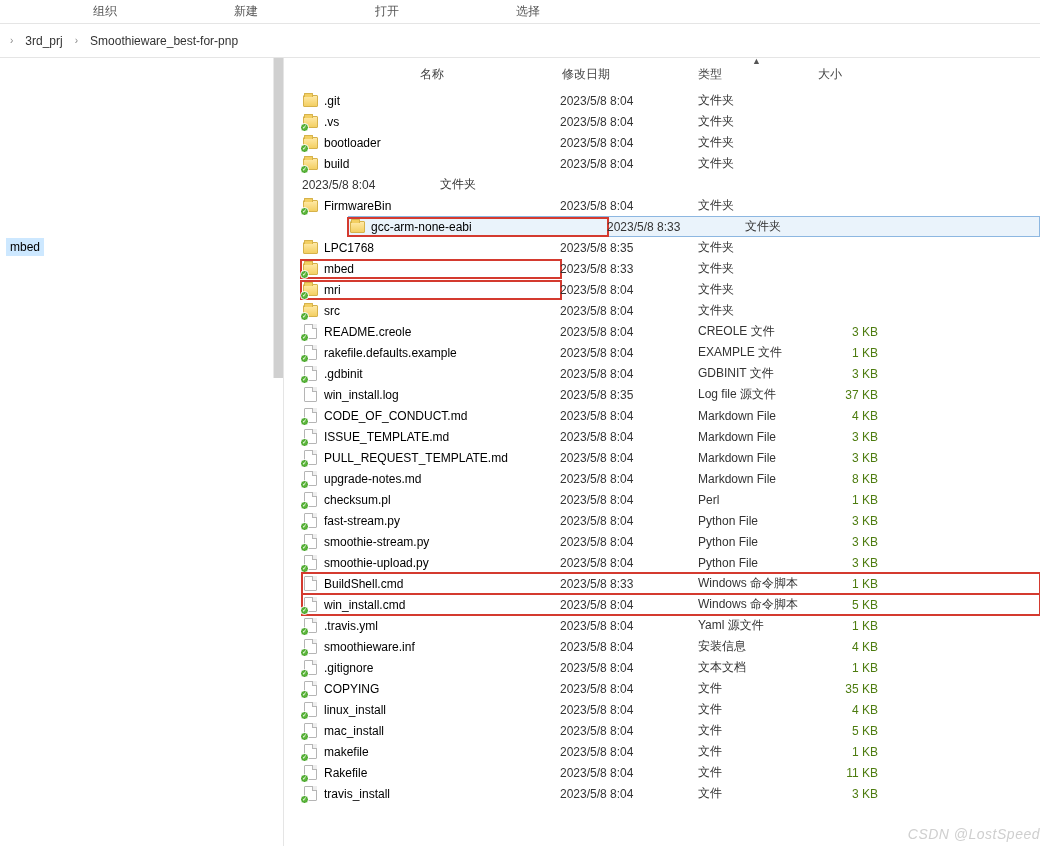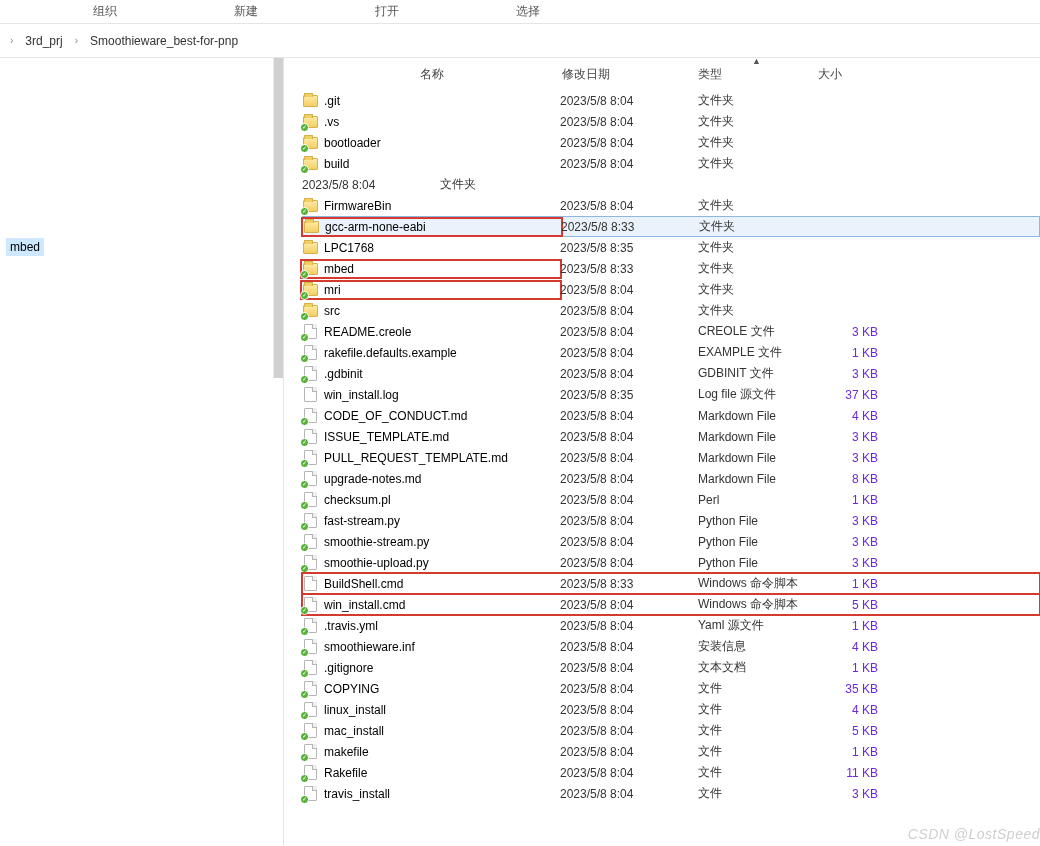--- a/index.html
+++ b/index.html
@@ -91,20 +91,21 @@
   }
   .row {
     display: flex;
     align-items: center;
     height: 21px;
     position: relative;
   }
   .row.selected {
     border: 1px solid #8db7e1;
     background: #eaf3fb;
+    margin-left: 46px;
   }
   .row.highlight {
     outline: 2px solid #d43a2f;
     outline-offset: -1px;
   }
   .row.highlight-name .name-wrap {
     outline: 2px solid #d43a2f;
     outline-offset: 0;
   }
   .icon {
@@ -161,21 +162,21 @@
     content: "✓";
     color: #fff;
     font-size: 6px;
     position: absolute;
     top: -1px; left: 1px;
   }
   .name-wrap { width: 258px; display: flex; align-items: center; }
   .name-text { white-space: nowrap; }
   .cell-date { width: 136px; color: #333; }
   .cell-type { width: 120px; color: #333; padding-left: 2px;}
-  .cell-size { width: 78px; text-align: right; padding-right: 16px; color: #6d28d9; }
+  .cell-size { width: 78px; text-align: right; padding-right: 16px; color: #4d7c0f; }
   .watermark {
     position: absolute;
     bottom: 4px;
     right: 0;
     color: #cfcfcf;
     font-size: 14px;
     font-style: italic;
     letter-spacing: 0.5px;
   }
 </style>

